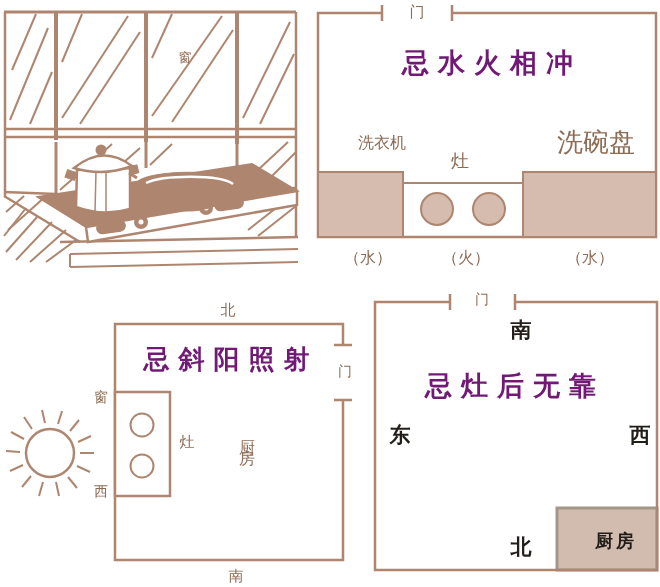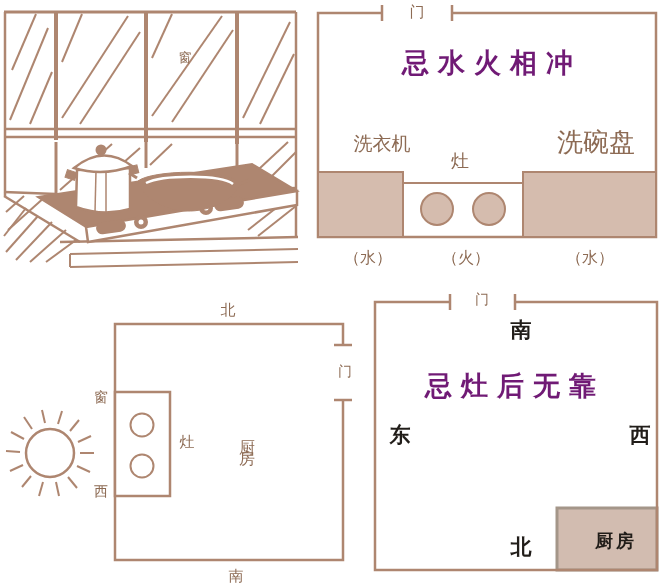--- a/index.html
+++ b/index.html
@@ -170,28 +170,29 @@
       <path d="M450,302 H375 V570 H657 V302 H515" stroke-width="2.5"></path>
       <line x1="450" y1="294" x2="450" y2="310" stroke-width="2.5"></line>
       <line x1="515" y1="294" x2="515" y2="310" stroke-width="2.5"></line>
     </g>
   </svg>
 
   <span class="lbl brown" style="left:185px;top:57px;font-size:13px;">窗</span>
 
   <span class="lbl brown" style="left:417px;top:12px;font-size:15px;">门</span>
   <span class="lbl title" style="left:492px;top:63px;">忌水火相冲</span>
-  <span class="lbl brown" style="left:382px;top:143px;font-size:19px;">洗衣机</span>
+  <span class="lbl brown" style="left:382px;top:143px;font-size:16px;">洗衣机</span>
   <span class="lbl brown" style="left:460px;top:161px;font-size:18px;">灶</span>
   <span class="lbl brown" style="left:596px;top:143px;font-size:26px;">洗碗盘</span>
   <span class="lbl brown" style="left:368px;top:258px;font-size:16px;">（水）</span>
   <span class="lbl brown" style="left:466px;top:258px;font-size:16px;">（火）</span>
   <span class="lbl brown" style="left:590px;top:258px;font-size:16px;">（水）</span>
 
   <span class="lbl brown" style="left:228px;top:310px;font-size:15px;">北</span>
+  <span class="lbl title" style="left:231px;top:359px;font-size:26px;">忌斜阳照射</span>
   <span class="lbl brown" style="left:345px;top:372px;font-size:14px;">门</span>
   <span class="lbl brown" style="left:101px;top:398px;font-size:14px;">窗</span>
   <span class="lbl brown" style="left:101px;top:492px;font-size:14px;">西</span>
   <span class="lbl brown" style="left:187px;top:442px;font-size:15px;">灶</span>
   <span class="lbl brown vtext" style="left:247px;top:436px;font-size:16px;">厨房</span>
   <span class="lbl brown" style="left:236px;top:576px;font-size:15px;">南</span>
 
   <span class="lbl brown" style="left:482px;top:300px;font-size:14px;">门</span>
   <span class="lbl dir" style="left:521px;top:329px;">南</span>
   <span class="lbl title" style="left:515px;top:386px;">忌灶后无靠</span>

